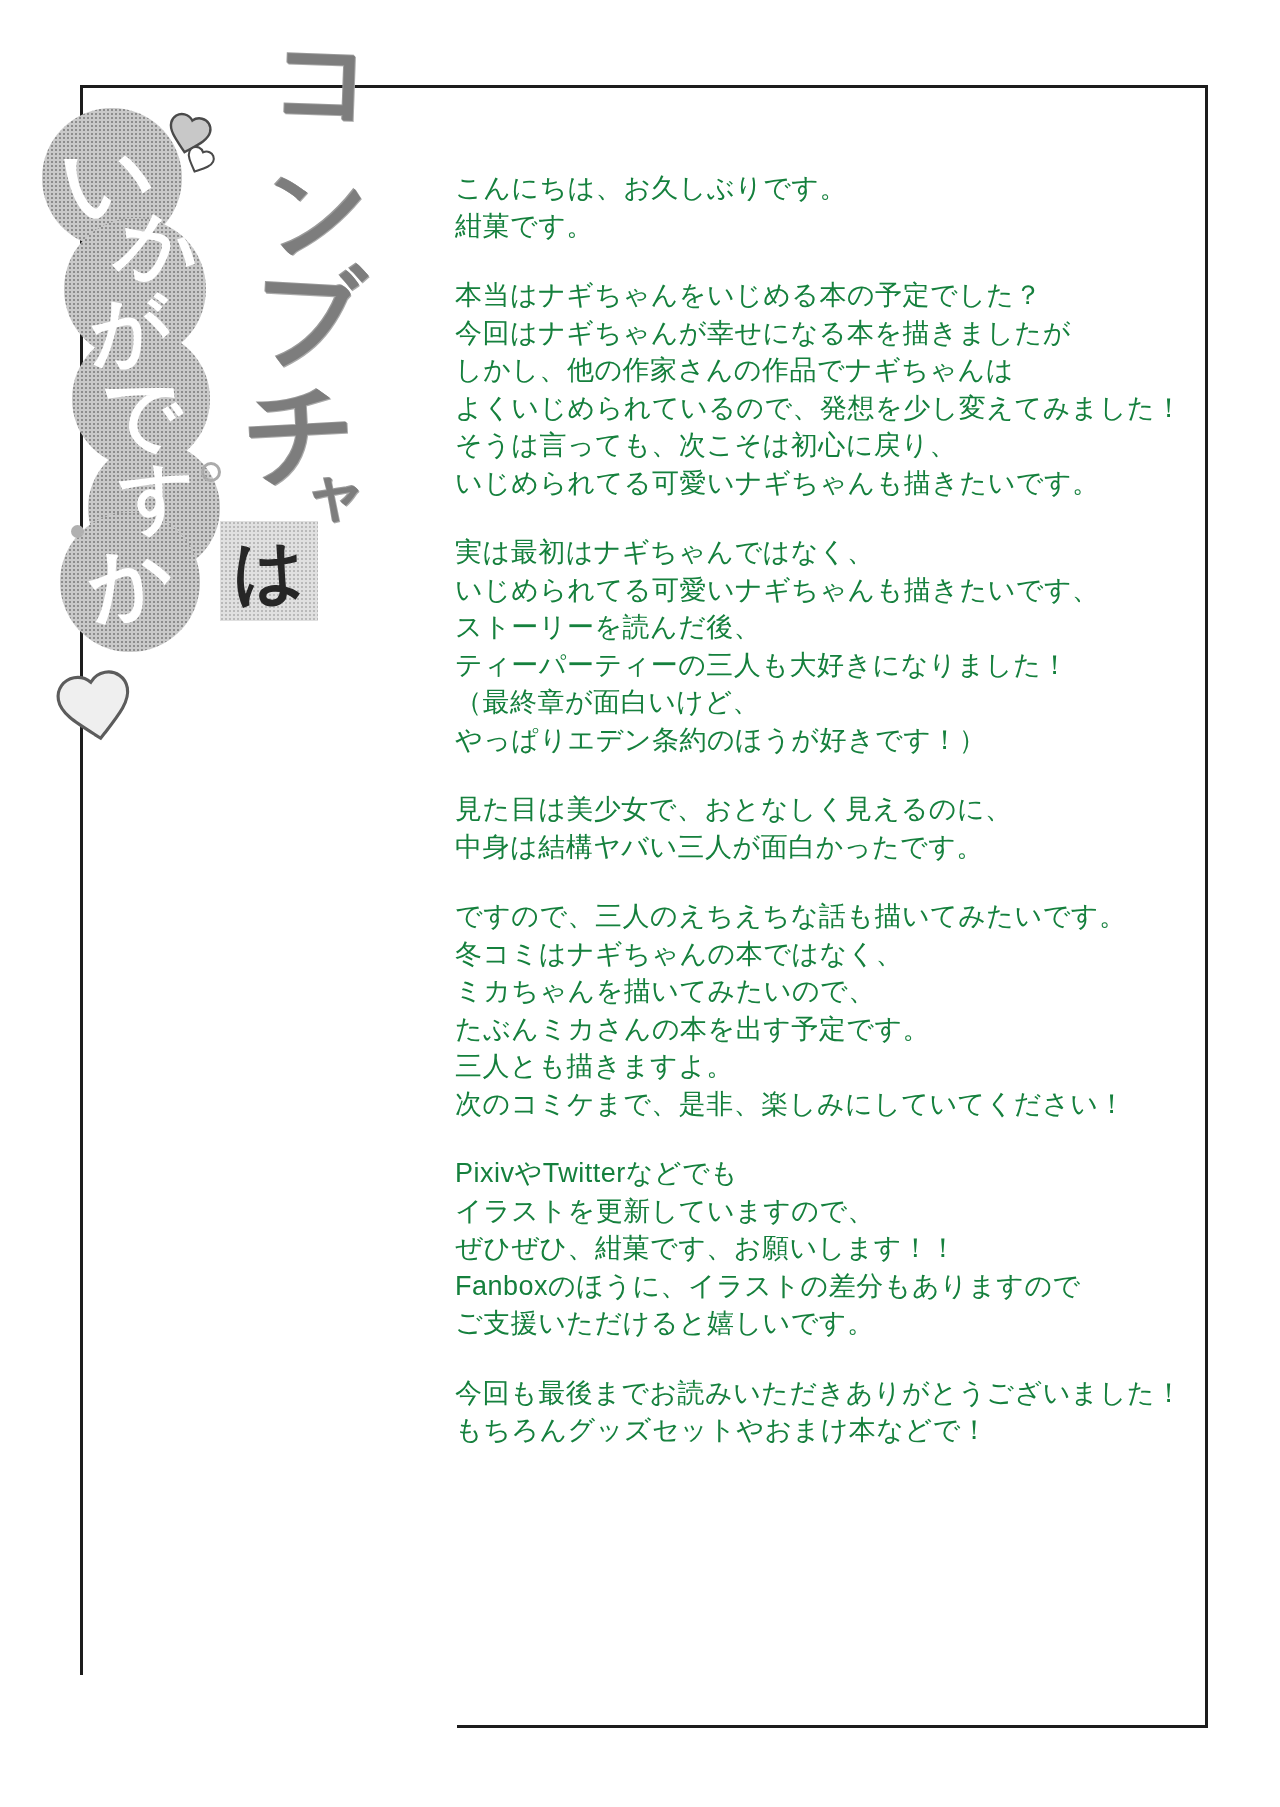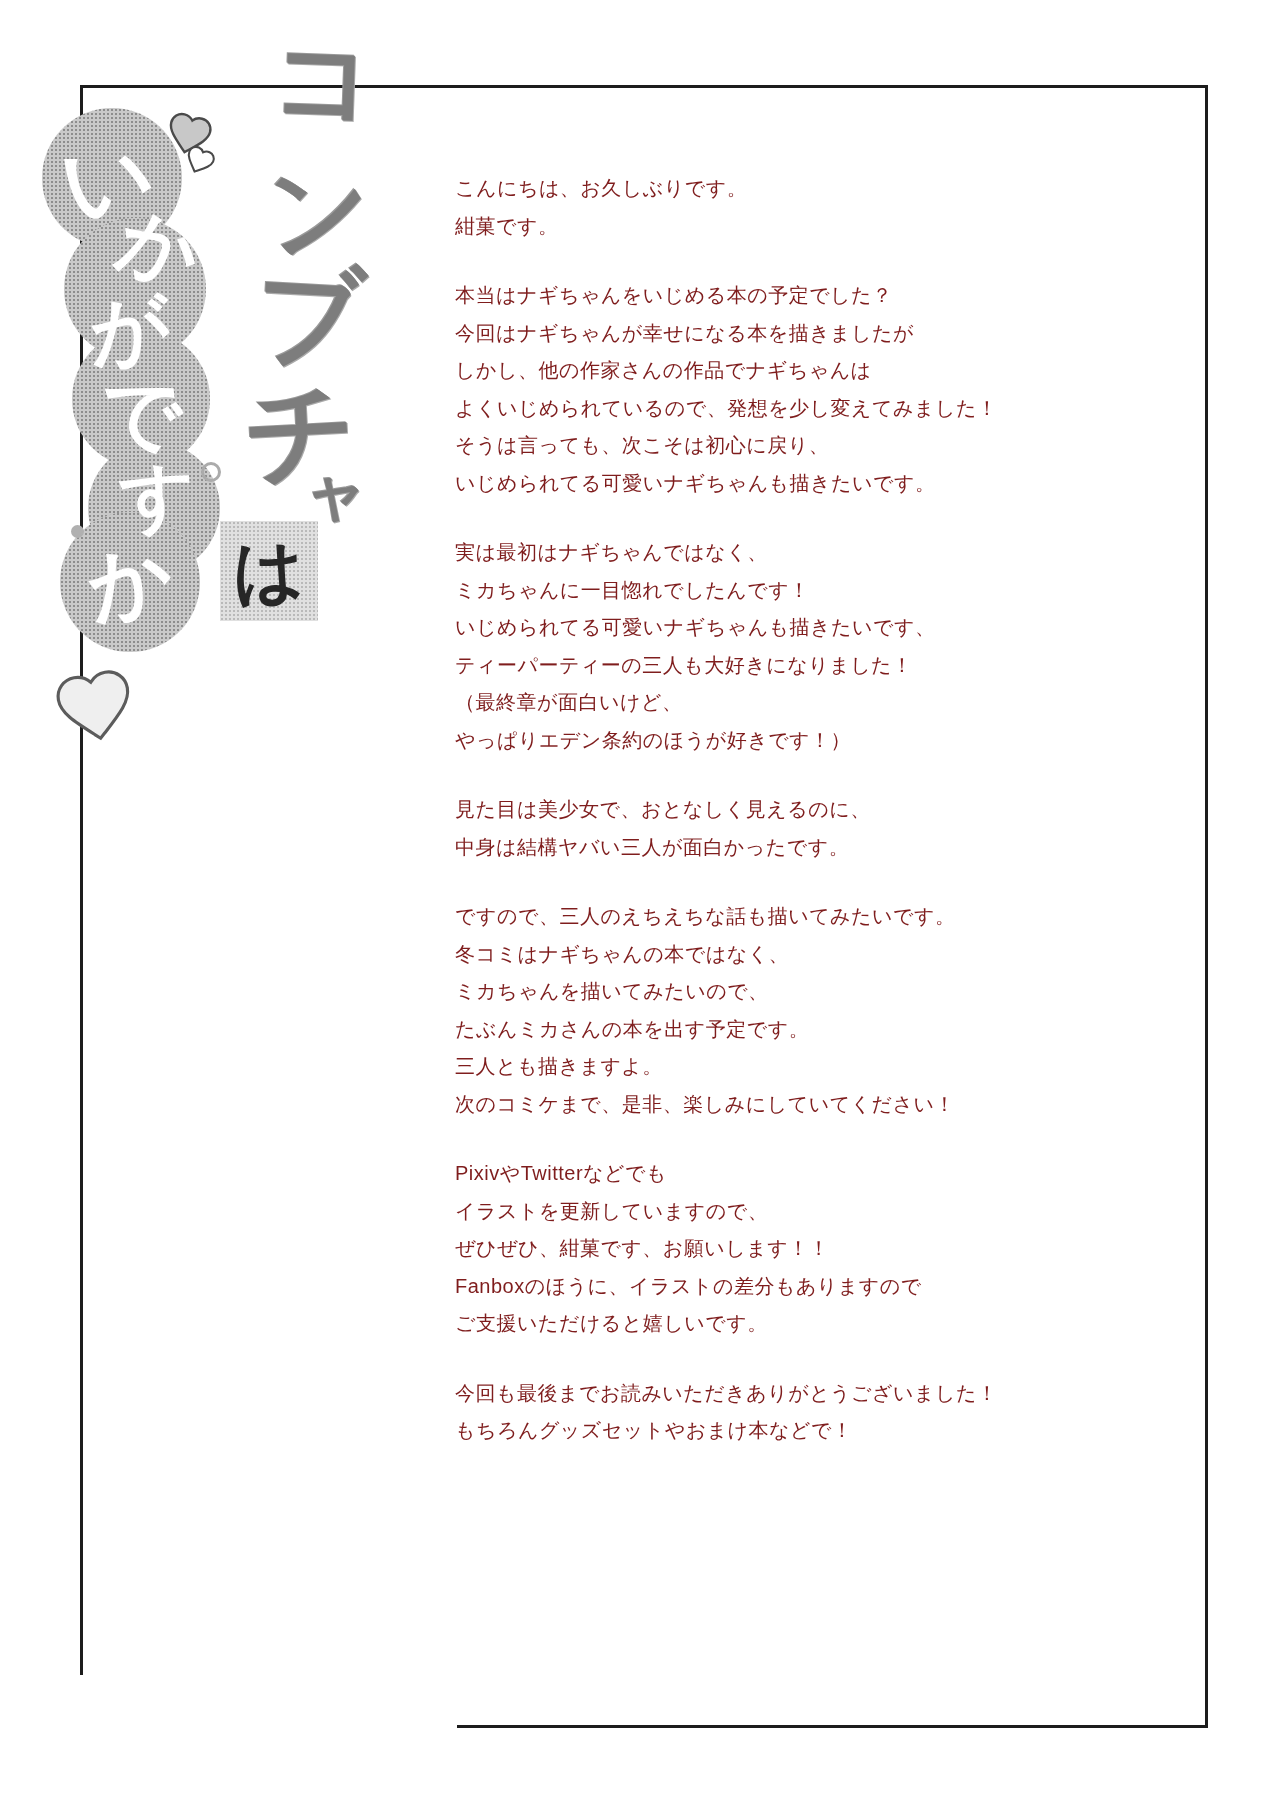--- a/index.html
+++ b/index.html
@@ -64,21 +64,21 @@
     border:3px solid #ababab; border-radius:50%;
   }
   .small-dot {
     position:absolute; left:71px; top:525px; width:13px; height:13px; z-index:2;
     background:#b0b0b0; border-radius:50%;
   }
 
   
   .body-text {
     position:absolute; left:455px; top:170px; z-index:2;
-    color:#7f1d1d; font-size:20px; line-height:37.5px; letter-spacing:0.5px;
+    color:#15803d; font-size:27px; line-height:37.5px; letter-spacing:0.5px;
     white-space:nowrap;
   }
   .para { margin:0 0 32px 0; }
 </style>
 </head>
 <body>
 
 <div class="page">
 
   <div class="frame-line frame-top"></div>
@@ -129,22 +129,22 @@
     <div class="para">
       <div>本当はナギちゃんをいじめる本の予定でした？</div>
       <div>今回はナギちゃんが幸せになる本を描きましたが</div>
       <div>しかし、他の作家さんの作品でナギちゃんは</div>
       <div>よくいじめられているので、発想を少し変えてみました！</div>
       <div>そうは言っても、次こそは初心に戻り、</div>
       <div>いじめられてる可愛いナギちゃんも描きたいです。</div>
     </div>
     <div class="para">
       <div>実は最初はナギちゃんではなく、</div>
-      <div>ミカちゃんに一目惚れでしたんです！</div>
       <div>いじめられてる可愛いナギちゃんも描きたいです、</div>
+      <div>ストーリーを読んだ後、</div>
       <div>ティーパーティーの三人も大好きになりました！</div>
       <div>（最終章が面白いけど、</div>
       <div>やっぱりエデン条約のほうが好きです！）</div>
     </div>
     <div class="para">
       <div>見た目は美少女で、おとなしく見えるのに、</div>
       <div>中身は結構ヤバい三人が面白かったです。</div>
     </div>
     <div class="para">
       <div>ですので、三人のえちえちな話も描いてみたいです。</div>

